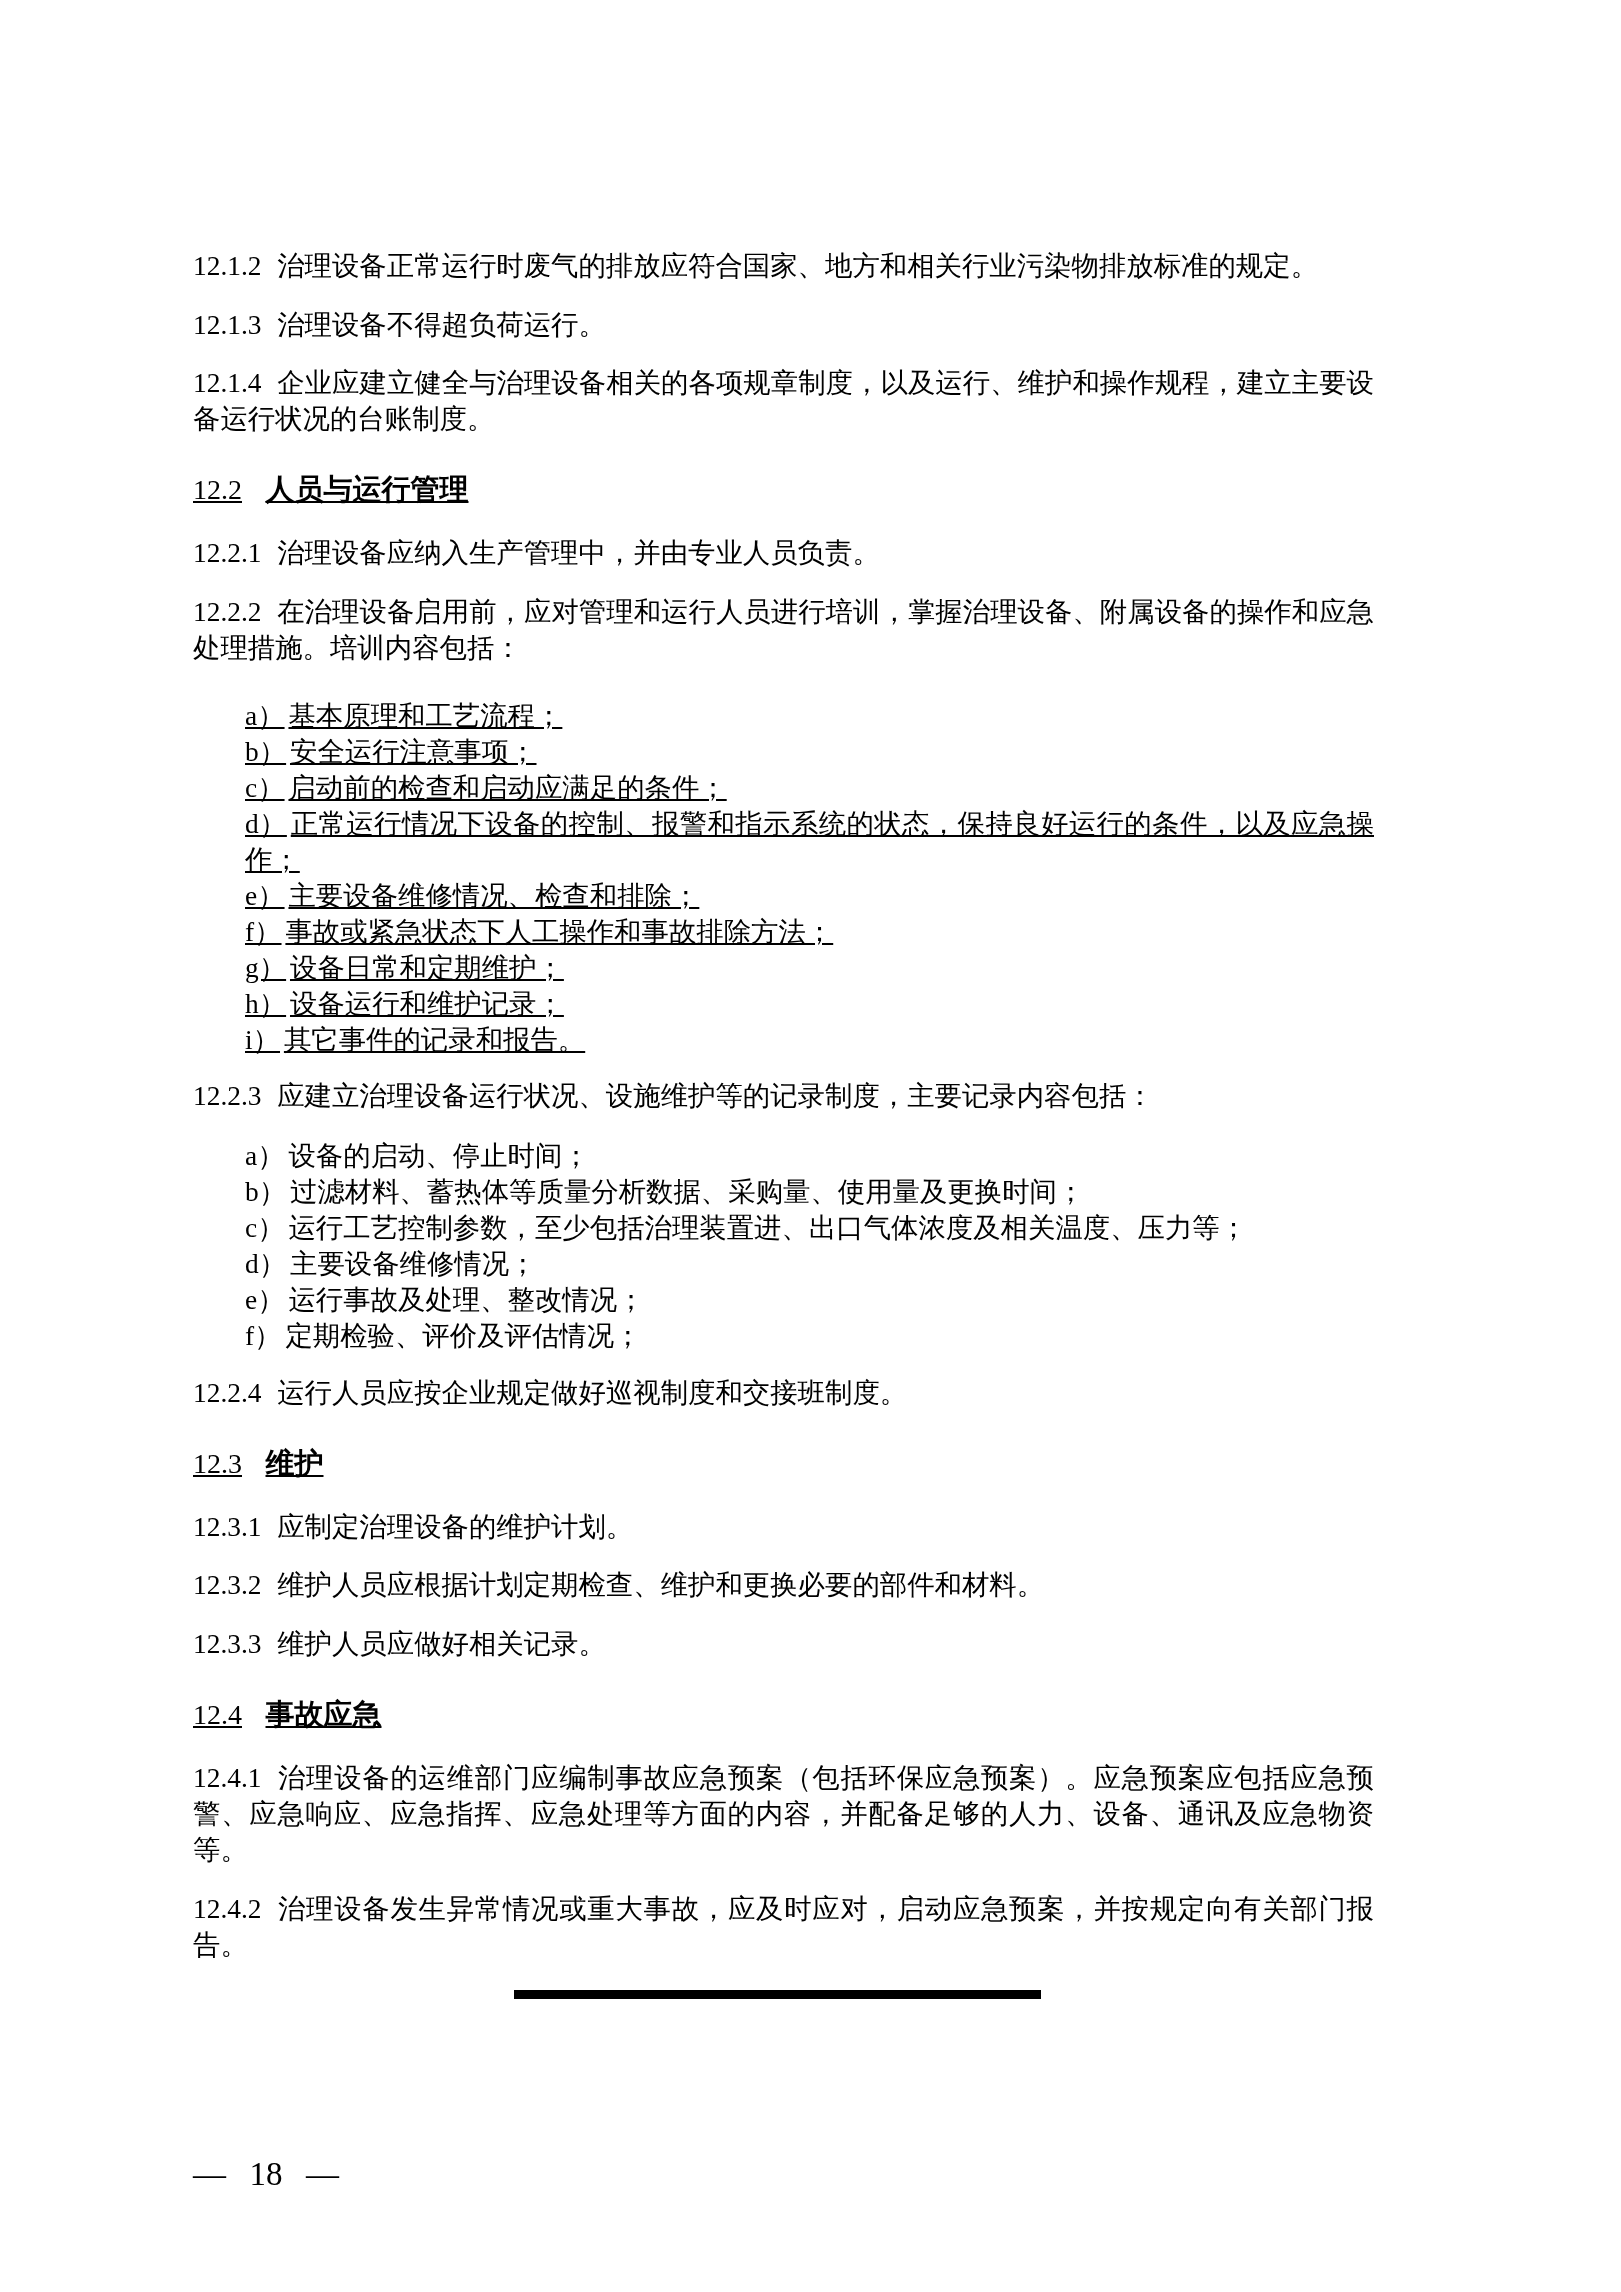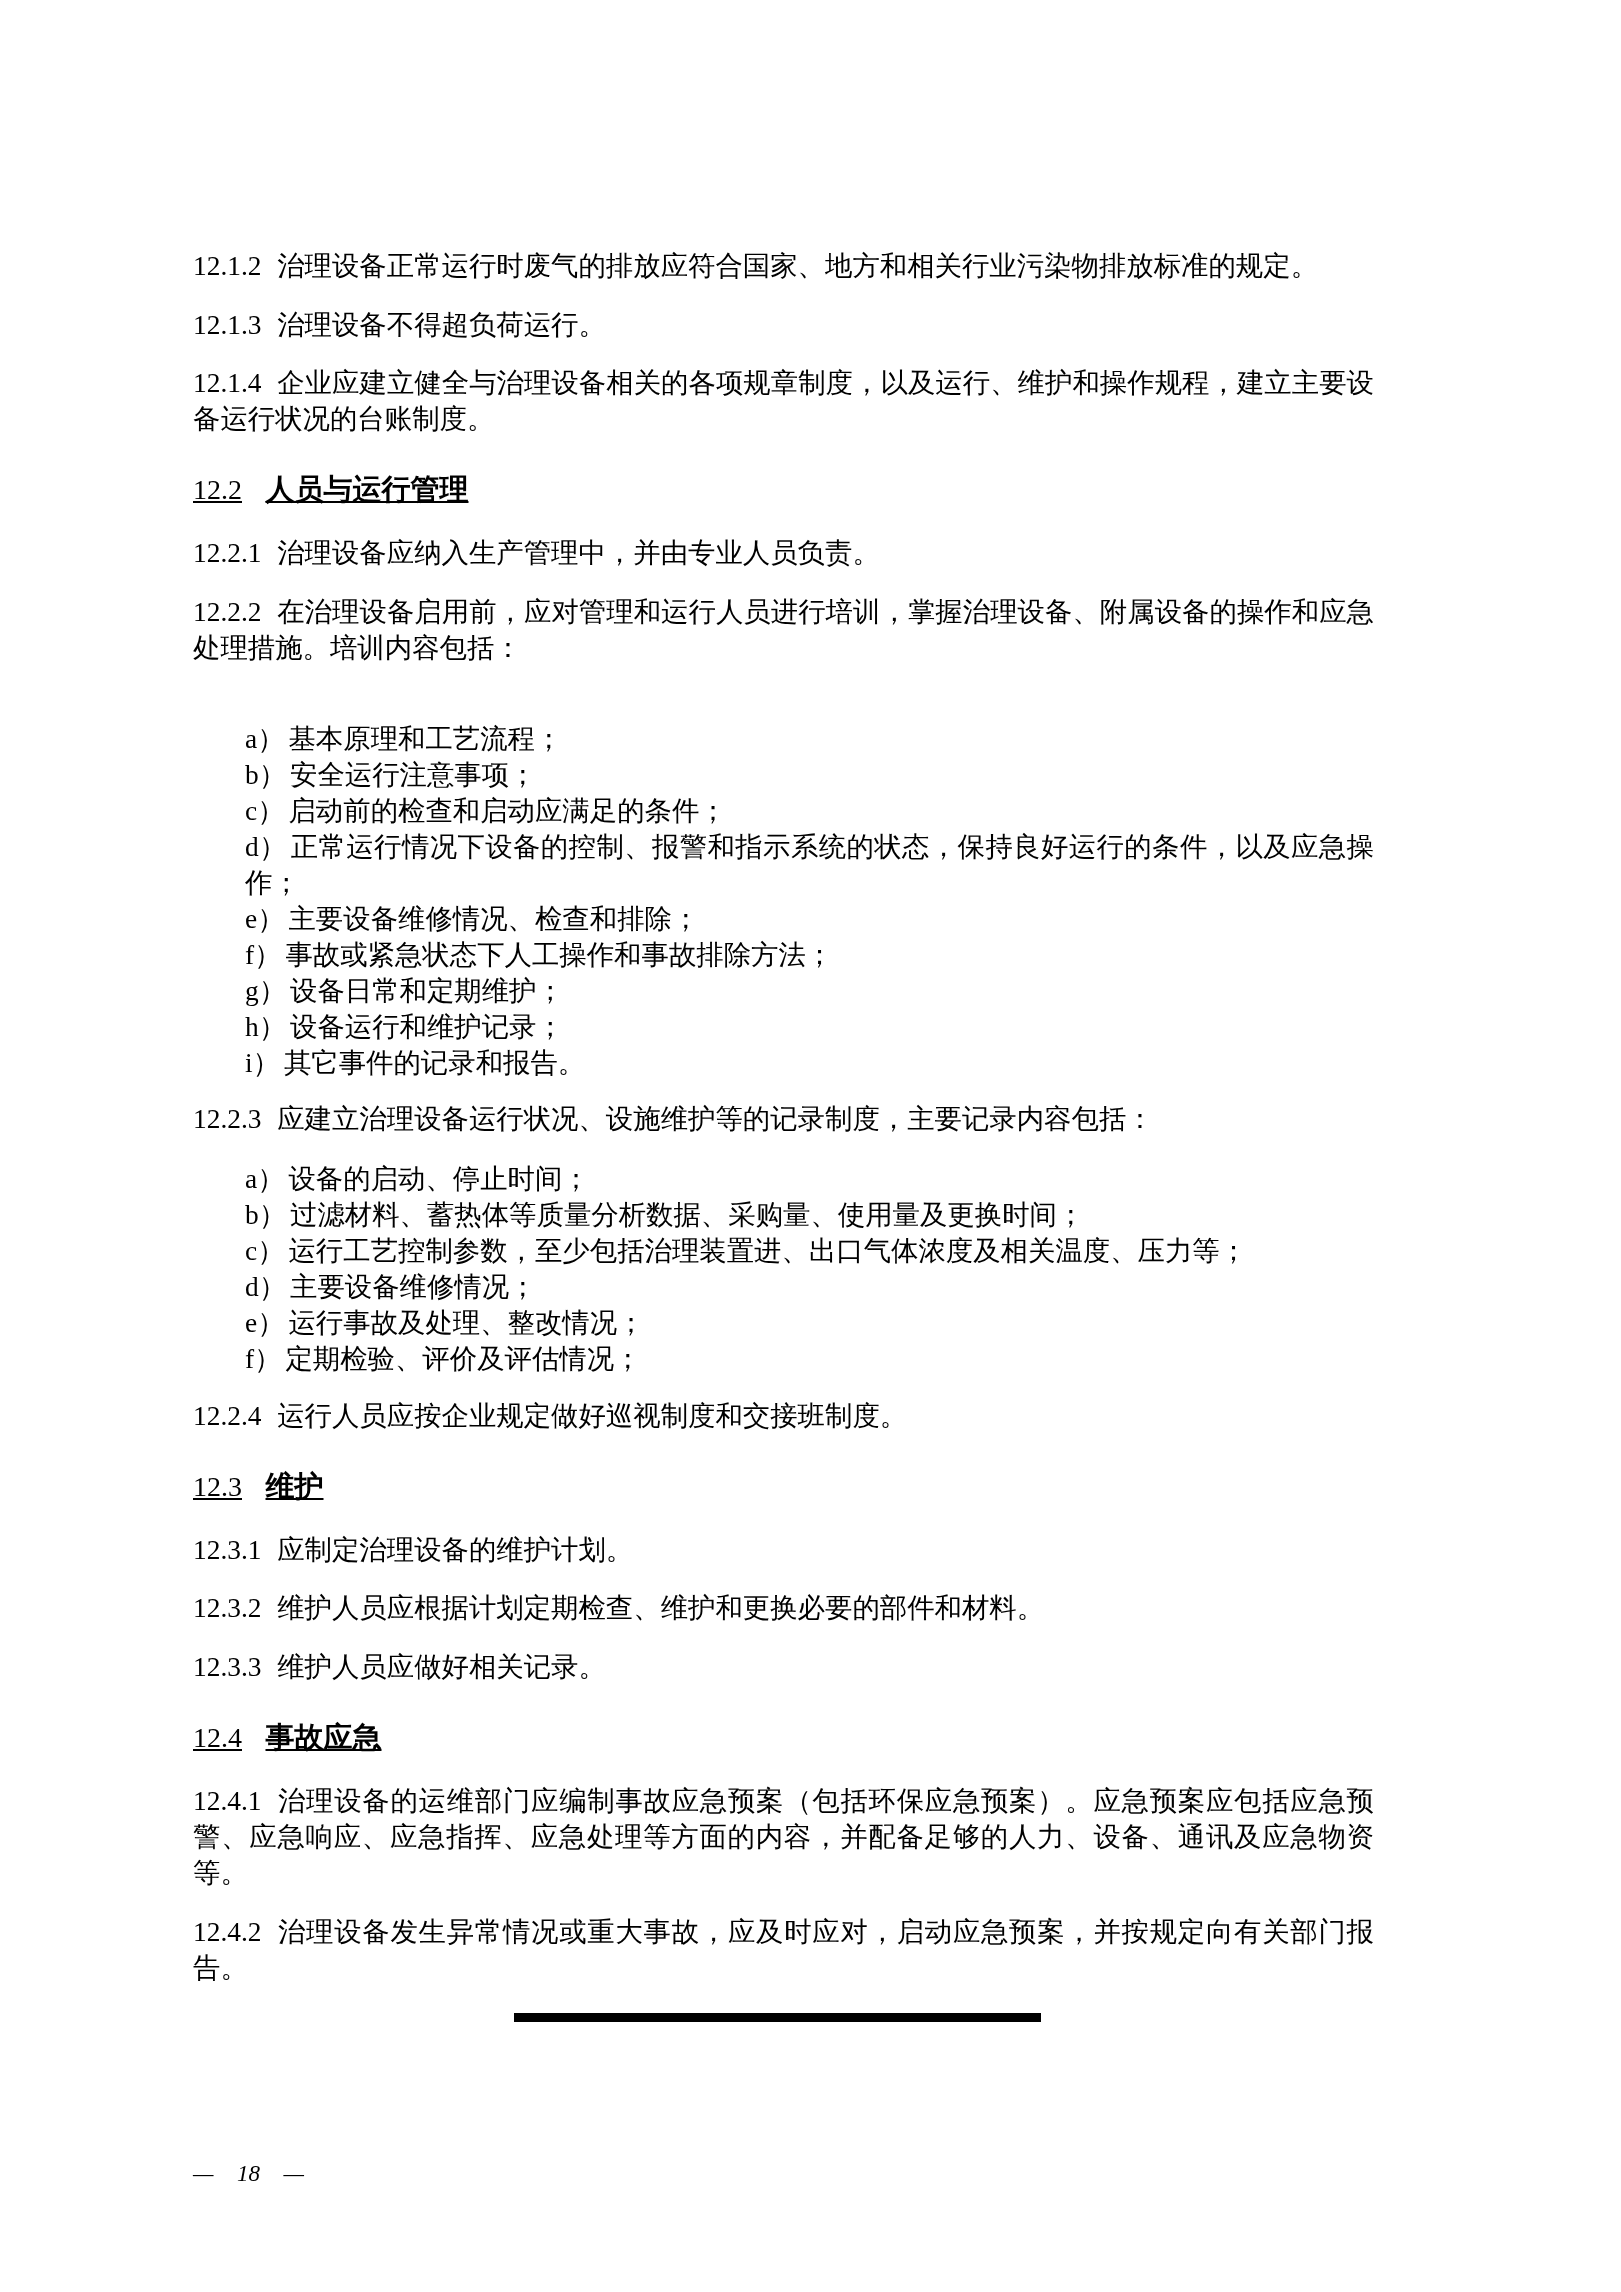--- a/index.html
+++ b/index.html
@@ -58,36 +58,35 @@
   }
   .item-label {
     margin-right: 3.9px;
     white-space: nowrap;
   }
   .mt21 { margin-top: 20.6px; }
   .mt23 { margin-top: 22.5px; }
   .mt24 { margin-top: 23.5px; }
   .mt28 { margin-top: 27.4px; }
   .mt35 { margin-top: 34px; }
-  .mt48 { margin-top: 55px; }
+  .mt48 { margin-top: 32px; text-decoration: underline; }
   .end-rule {
     width: 527px;
     height: 8.8px;
     background: #000000;
     margin-left: 321px;
     align-self: flex-start;
   }
   .page-footer {
     position: absolute;
     left: 193px;
     top: 2156px;
-    font-size: 23px;
+    font-size: 33px;
     line-height: 36px;
     white-space: nowrap;
-    font-style: italic;
   }
   .page-footer .num {
     margin: 0 23.5px;
   }
 </style>
 </head>
 <body>
 
 <main class="page">
   <section class="content">

